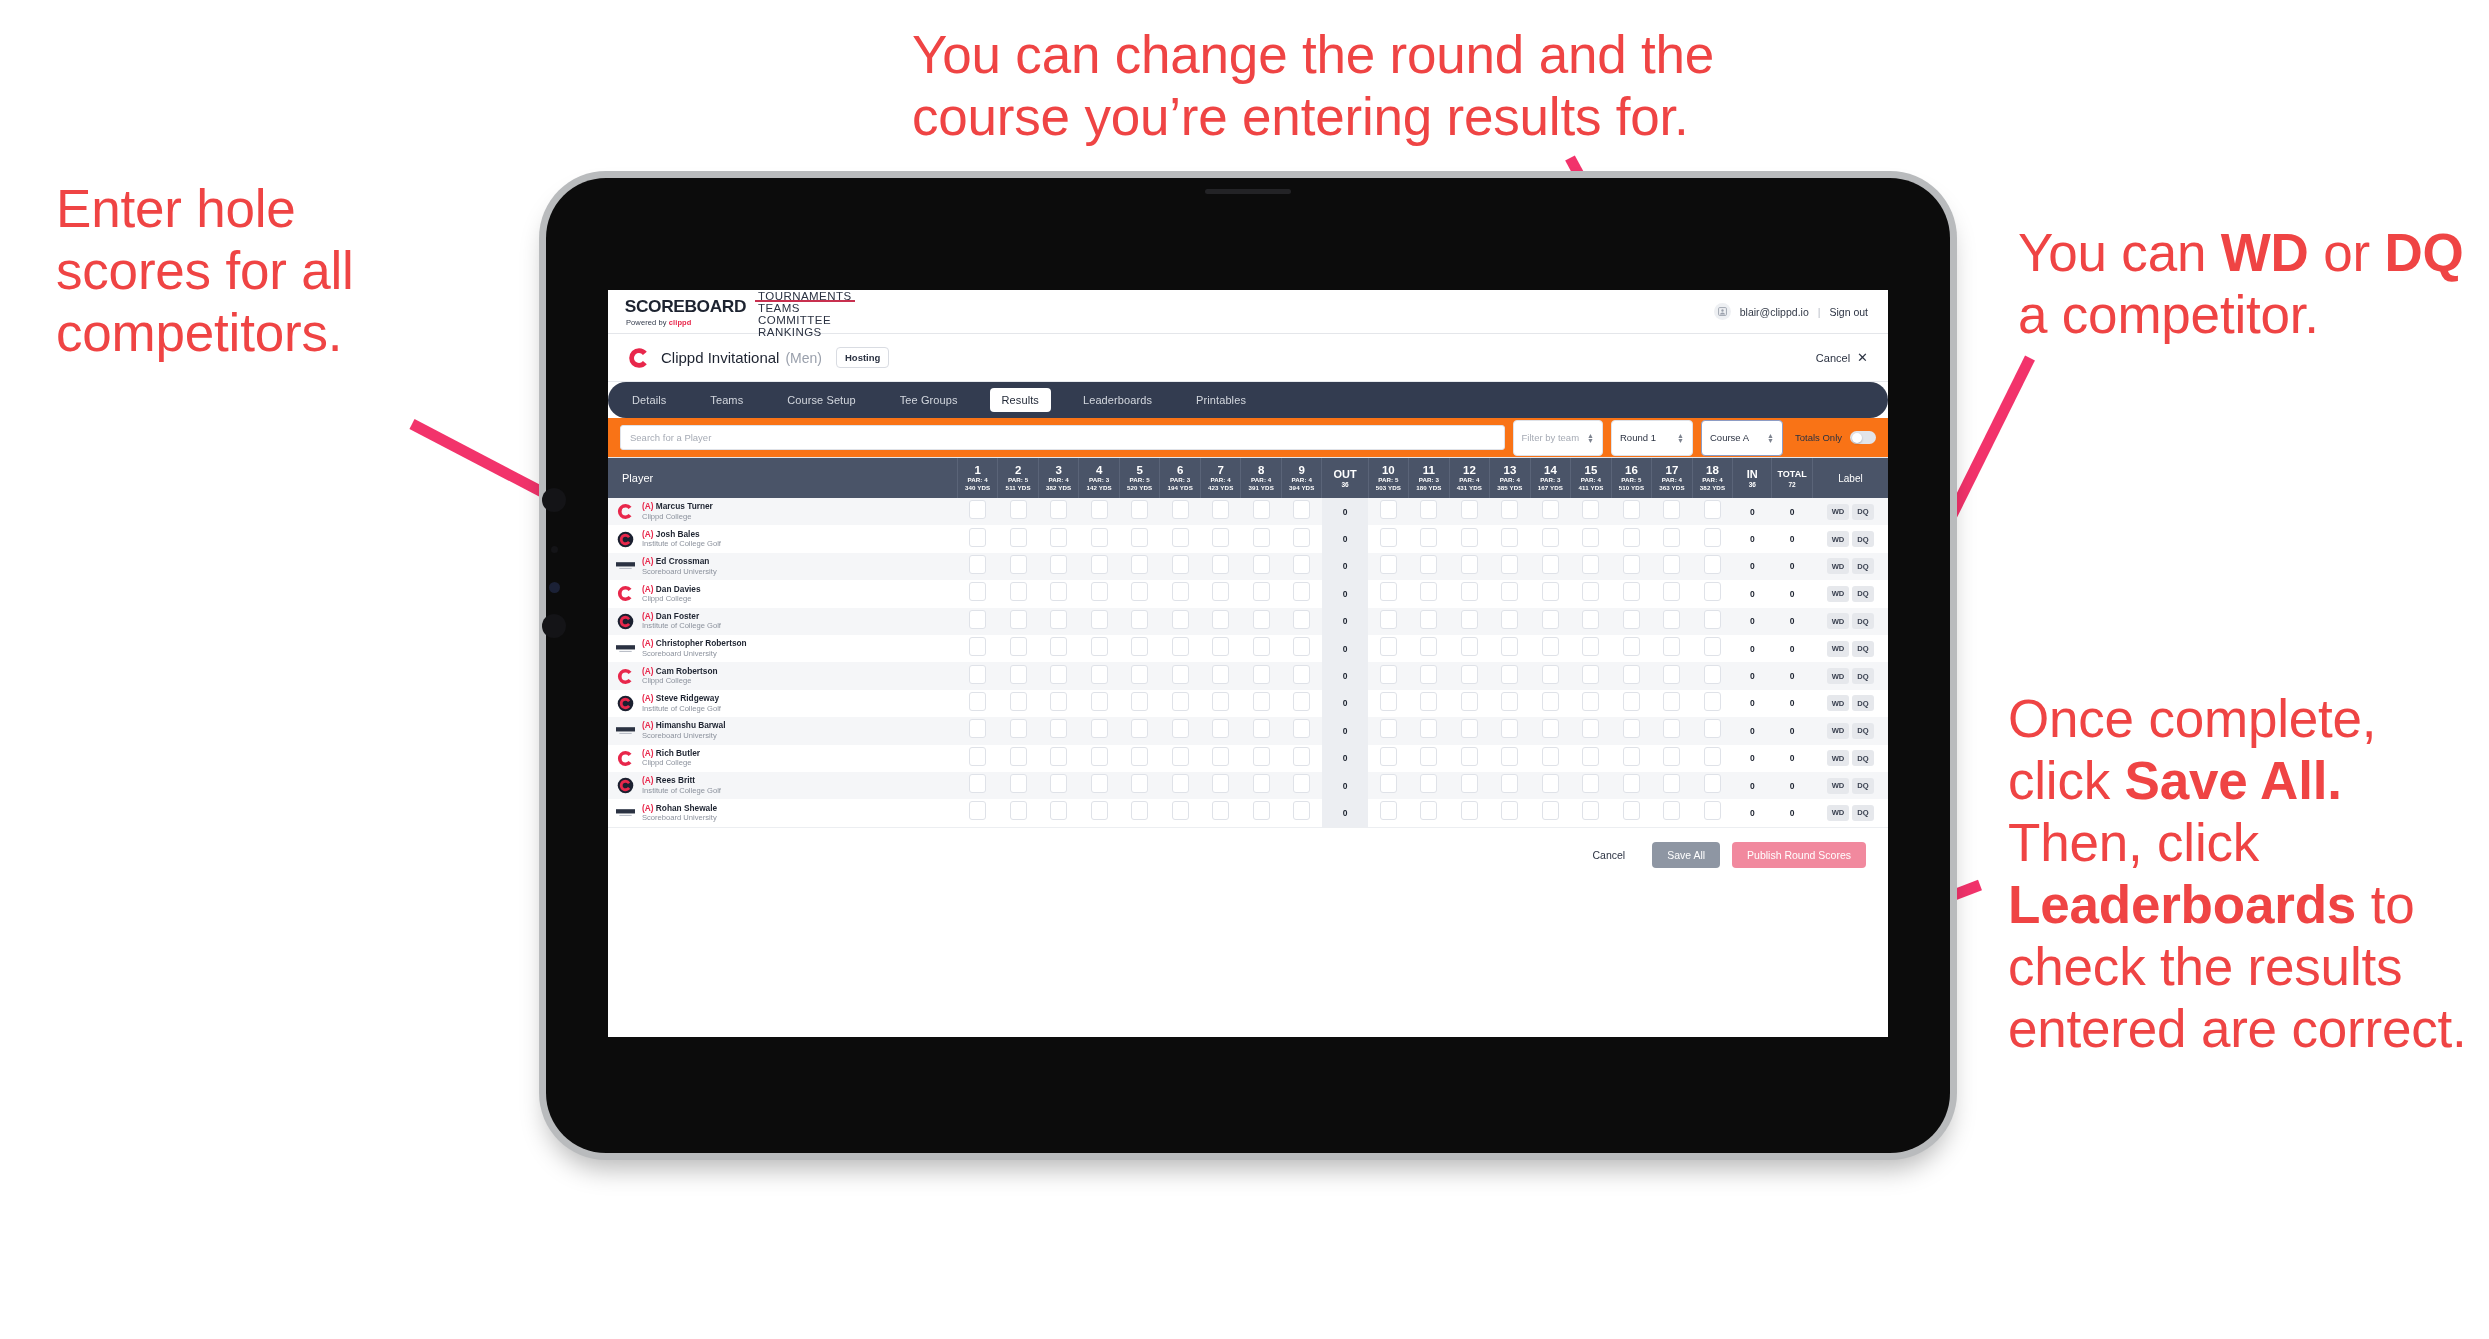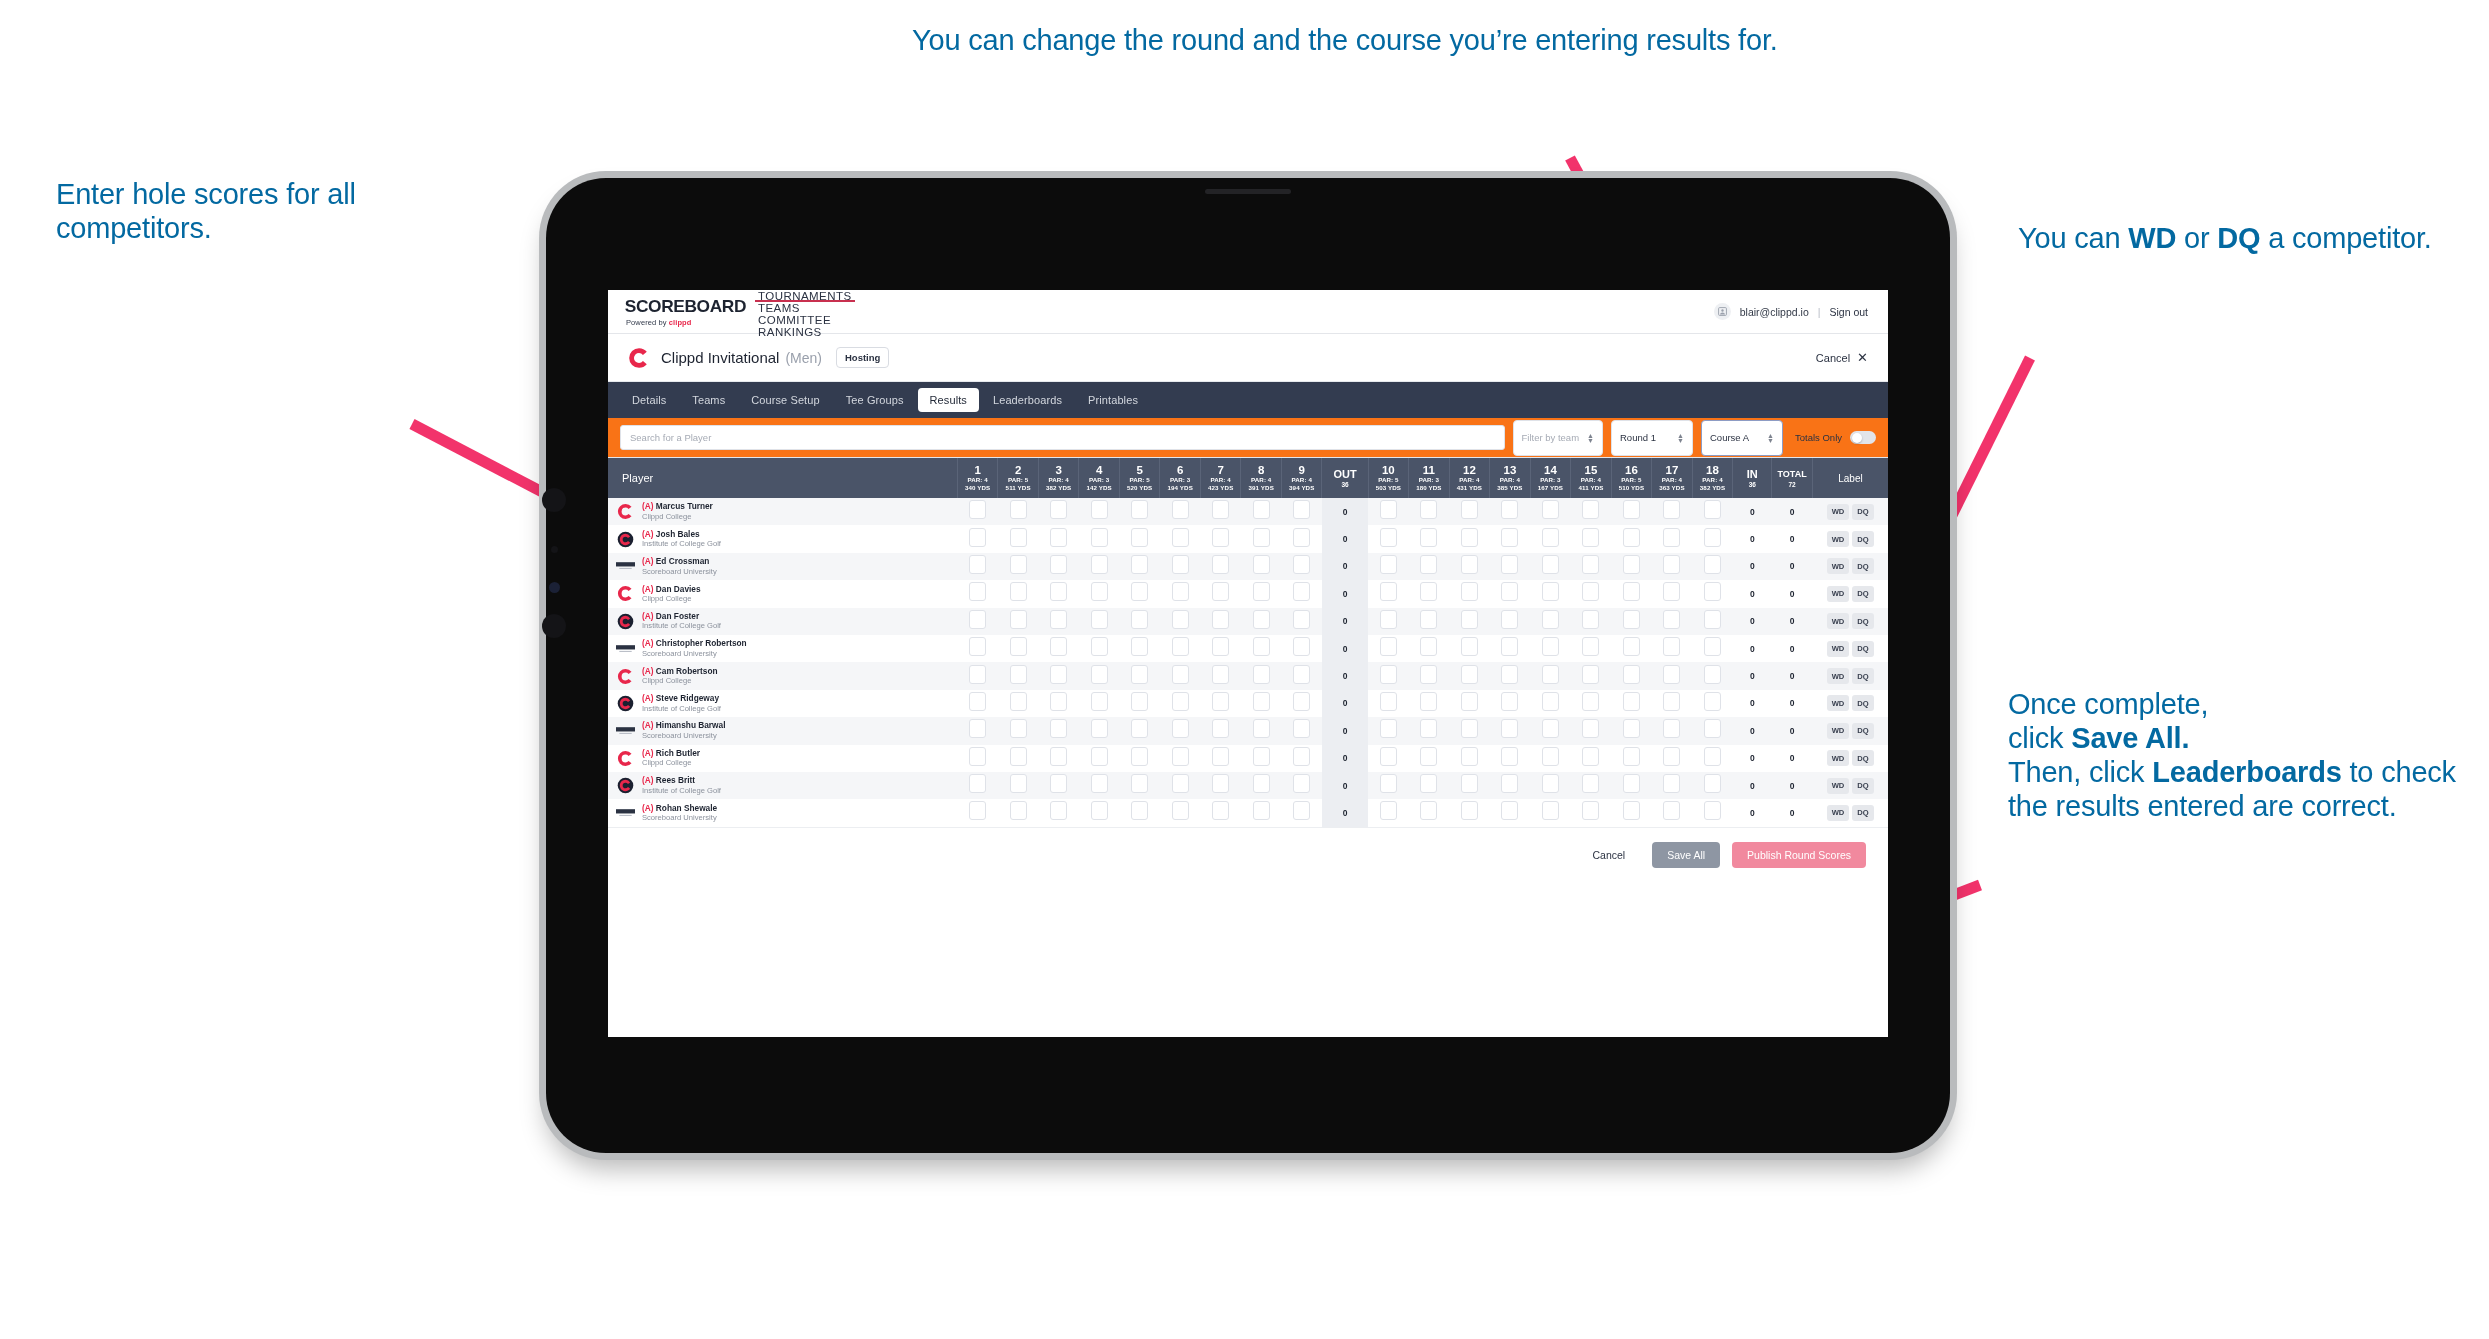--- a/index.html
+++ b/index.html
@@ -7,22 +7,22 @@
     width: 2489px; height: 1339px;
     background: #ffffff;
     font-family: "Liberation Sans", sans-serif;
     overflow: hidden;
   }
   #stage { position: relative; width: 2489px; height: 1339px; }
 
   
   .callout {
     position: absolute;
-    color: #0369a1;
-    font-size: 29px;
+    color: #ef4444;
+    font-size: 53px;
     line-height: 1.17;
     font-family: "Liberation Sans", sans-serif;
     letter-spacing: -0.2px;
   }
   .callout b { font-weight: 700; }
   #cal-left  { left: 56px;  top: 178px;  width: 400px; }
   #cal-top   { left: 912px; top: 24px;   width: 960px; text-align: left; }
   #cal-wddq  { left: 2018px; top: 222px; width: 460px; }
   #cal-save  { left: 2008px; top: 688px; width: 470px; }
 
@@ -78,21 +78,21 @@
   .titlebar { height:48px; background:#fff; display:flex; align-items:center; padding:0 20px; border-bottom:1px solid #e7e9ed; }
   .logo-c { width:22px; height:22px; margin-right:11px; flex:none; }
   .t-name { font-size:15px; color:#1d2330; font-weight:400; }
   .t-gender { font-size:14px; color:#9aa0ac; margin-left:6px; }
   .t-chip { margin-left:14px; font-size:9.5px; padding:4px 8px; border:1px solid #d9dce2;
             border-radius:4px; color:#2b3242; font-weight:700; }
   .t-cancel { margin-left:auto; font-size:11px; color:#2b3242; display:flex; align-items:center; gap:7px; }
   .t-cancel .x { font-size:13px; }
 
   
-  .sectab { height:36px; background:#333c50; display:flex; align-items:center; padding:0 12px; gap:2px; }
+  .sectab { height:36px; background:#333c50; display:flex; align-items:center; padding:0 12px; gap:20px;border-radius:18px; }
   .sectab .st {
     font-size:11px; color:#d3d7de; padding:6px 12px; border-radius:4px; letter-spacing:0.1px;
   }
   .sectab .st.active { background:#fff; color:#232a38; font-weight:400; }
 
   
   .filters { height:40px; background:#f97316; display:flex; align-items:center; padding:0 12px; gap:8px;
              border-bottom:1px solid #e4e6ea; }
   .searchbox {
     flex:1; height:25px; background:#fff; border:1px solid #dfe2e8; border-radius:3px;

